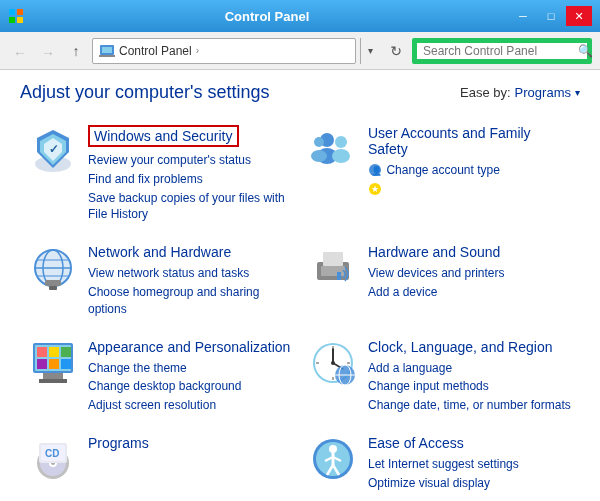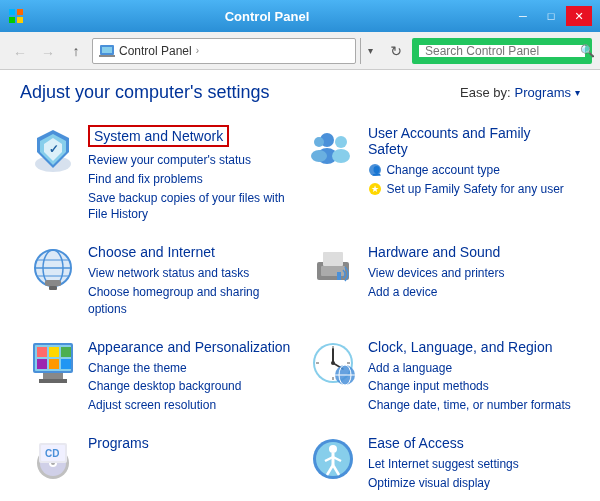--- a/index.html
+++ b/index.html
@@ -53,21 +53,21 @@
       background: #f0f0f0; cursor: pointer; display: flex; align-items: center; justify-content: center;
       font-size: 10px; color: #555;
     }
     .refresh-btn {
       width: 24px; height: 24px; border: 1px solid transparent; border-radius: 3px;
       background: transparent; cursor: pointer; display: flex; align-items: center; justify-content: center;
       color: #555; font-size: 14px;
     }
     .search-box {
       display: flex; align-items: center;
-      border: 7px solid #22c55e; background: #fff; height: 26px; width: 180px;
+      border: 5px solid #22c55e; background: #fff; height: 26px; width: 180px;
       padding: 0 6px; border-radius: 2px;
     }
     .search-input {
       border: none; outline: none; font-size: 12px; color: #666; flex: 1; background: transparent;
     }
     .search-icon { color: #666; font-size: 12px; }
 
     
     .main { background: #fff; padding: 12px 20px; height: calc(501px - 70px); overflow-y: auto; }
 
@@ -156,21 +156,21 @@
       <div class="cat-icon">
         <svg viewBox="0 0 48 48" width="48" height="48">
           <ellipse cx="24" cy="38" rx="18" ry="8" fill="#b0c4de" opacity="0.5"></ellipse>
           <polygon points="24,4 40,12 40,26 24,42 8,26 8,12" fill="#4a90d9"></polygon>
           <polygon points="24,8 37,15 37,26 24,39 11,26 11,15" fill="#87ceeb"></polygon>
           <polygon points="24,12 33,18 33,26 24,35 15,26 15,18" fill="#fff" opacity="0.7"></polygon>
           <text x="20" y="27" font-size="12" fill="#2060a0" font-weight="bold">✓</text>
         </svg>
       </div>
       <div class="cat-content">
-        <span class="cat-title highlighted">System and Network</span>
+        <span class="cat-title highlighted">Windows and Security</span>
         <a class="cat-link">Review your computer's status</a>
         <a class="cat-link">Find and fix problems</a>
         <a class="cat-link">Save backup copies of your files with File History</a>
       </div>
     </div>
 
     <div class="category-item">
       <div class="cat-icon">
         <svg viewBox="0 0 48 48" width="48" height="48">
 
@@ -189,41 +189,40 @@
             <circle cx="7" cy="7" r="6" fill="#4a90d9"></circle>
             <text x="3.5" y="10.5" font-size="9" fill="#fff">👤</text>
           </svg>
           <a class="cat-link" style="display:inline"> Change account type</a>
         </div>
         <div>
           <svg width="14" height="14" style="vertical-align:middle;display:inline-block" viewBox="0 0 14 14">
             <circle cx="7" cy="7" r="6" fill="#ffd700"></circle>
             <text x="3" y="10" font-size="9" fill="#fff">★</text>
           </svg>
-          <a class="cat-link" style="display:inline"> Set up Family Safety for any user</a>
         </div>
       </div>
     </div>
 
     <div class="category-item">
       <div class="cat-icon">
         <svg viewBox="0 0 48 48" width="48" height="48">
           <circle cx="24" cy="24" r="18" fill="#4a90d9" opacity="0.2"></circle>
           <circle cx="24" cy="24" r="18" fill="none" stroke="#4a90d9" stroke-width="2"></circle>
           <ellipse cx="24" cy="24" rx="10" ry="18" fill="none" stroke="#4a90d9" stroke-width="1.5"></ellipse>
           <line x1="6" y1="24" x2="42" y2="24" stroke="#4a90d9" stroke-width="1.5"></line>
           <line x1="8" y1="16" x2="40" y2="16" stroke="#4a90d9" stroke-width="1"></line>
           <line x1="8" y1="32" x2="40" y2="32" stroke="#4a90d9" stroke-width="1"></line>
 
           <rect x="16" y="36" width="16" height="6" rx="2" fill="#888"></rect>
           <rect x="20" y="42" width="8" height="4" rx="1" fill="#666"></rect>
         </svg>
       </div>
       <div class="cat-content">
-        <a class="cat-title">Choose and Internet</a>
+        <a class="cat-title">Network and Hardware</a>
         <a class="cat-link">View network status and tasks</a>
         <a class="cat-link">Choose homegroup and sharing options</a>
       </div>
     </div>
 
     <div class="category-item">
       <div class="cat-icon">
         <svg viewBox="0 0 48 48" width="48" height="48">
 
           <rect x="8" y="18" width="32" height="18" rx="2" fill="#888"></rect>

